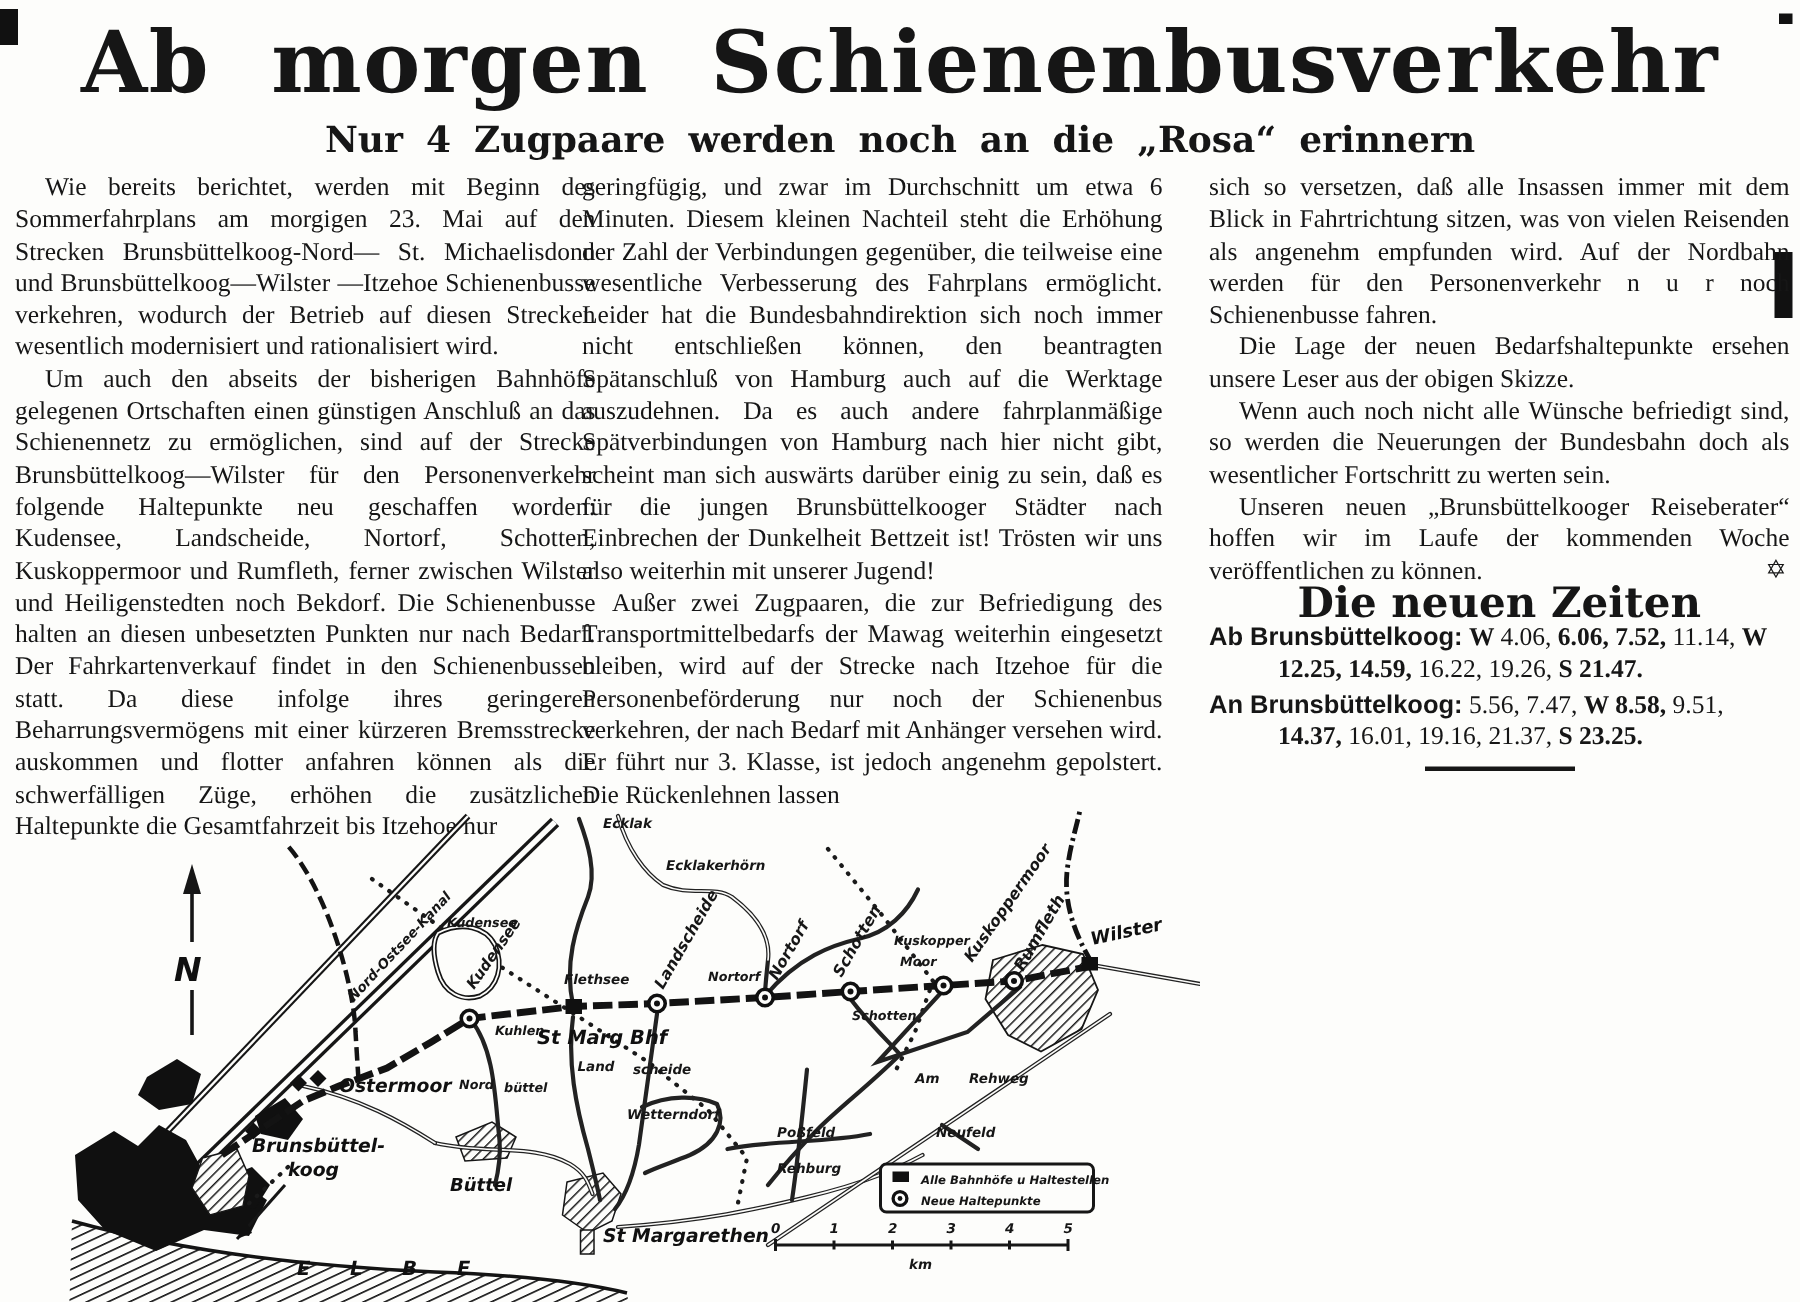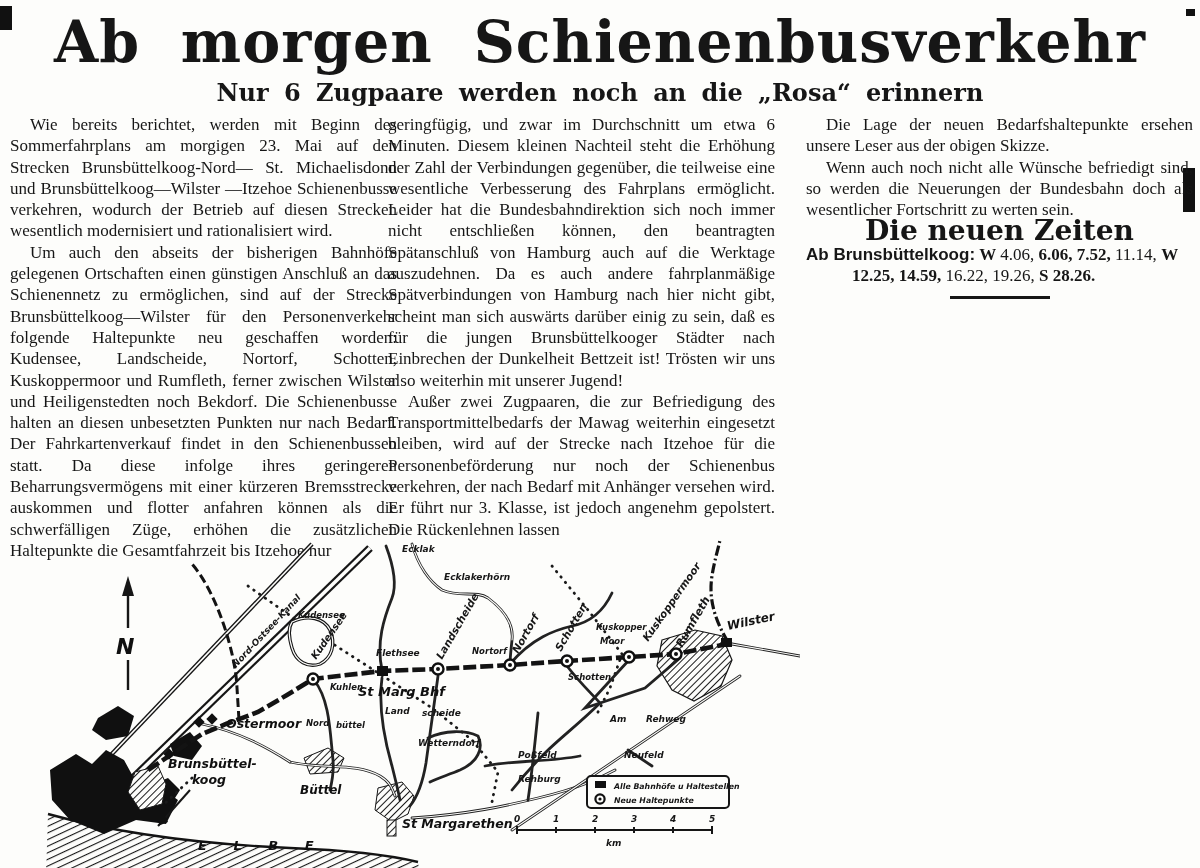--- a/index.html
+++ b/index.html
@@ -44,39 +44,48 @@
 </head>
 <body>
 
 <div class="page">
 
   <div class="artifact" style="left:0;top:6px;width:12px;height:24px;"></div>
   <div class="artifact" style="left:1183px;top:168px;width:12px;height:44px;"></div>
   <div class="artifact" style="left:1186px;top:9px;width:9px;height:7px;"></div>
 
   <div class="headline">Ab morgen Schienenbusverkehr</div>
-  <div class="subheadline">Nur 6 Zugpaare werden noch an die „Rosa“ erinnern</div>
+  <div class="subheadline">Nur 4 Zugpaare werden noch an die „Rosa“ erinnern</div>
 
   <div class="col" style="left:10px;">
     <p>Wie bereits berichtet, werden mit Beginn des Sommerfahrplans am morgigen 23. Mai auf den Strecken Brunsbüttelkoog-Nord— St. Michaelisdonn und Brunsbüttelkoog—Wilster —Itzehoe Schienenbusse verkehren, wodurch der Betrieb auf diesen Strecken wesentlich modernisiert und rationalisiert wird.</p>
     <p>Um auch den abseits der bisherigen Bahnhöfe gelegenen Ortschaften einen günstigen Anschluß an das Schienennetz zu ermöglichen, sind auf der Strecke Brunsbüttelkoog—Wilster für den Personenverkehr folgende Haltepunkte neu geschaffen worden: Kudensee, Landscheide, Nortorf, Schotten, Kuskoppermoor und Rumfleth, ferner zwischen Wilster und Heiligenstedten noch Bekdorf. Die Schienenbusse halten an diesen unbesetzten Punkten nur nach Bedarf. Der Fahrkartenverkauf findet in den Schienenbussen statt. Da diese infolge ihres geringeren Beharrungsvermögens mit einer kürzeren Bremsstrecke auskommen und flotter anfahren können als die schwerfälligen Züge, erhöhen die zusätzlichen Haltepunkte die Gesamtfahrzeit bis Itzehoe nur</p>
   </div>
 
   <div class="col" style="left:388px;">
     <p class="cont">geringfügig, und zwar im Durchschnitt um etwa 6 Minuten. Diesem kleinen Nachteil steht die Erhöhung der Zahl der Verbindungen gegenüber, die teilweise eine wesentliche Verbesserung des Fahrplans ermöglicht. Leider hat die Bundesbahndirektion sich noch immer nicht entschließen können, den beantragten Spätanschluß von Hamburg auch auf die Werktage auszudehnen. Da es auch andere fahrplanmäßige Spätverbindungen von Hamburg nach hier nicht gibt, scheint man sich auswärts darüber einig zu sein, daß es für die jungen Brunsbüttelkooger Städter nach Einbrechen der Dunkelheit Bettzeit ist! Trösten wir uns also weiterhin mit unserer Jugend!</p>
     <p>Außer zwei Zugpaaren, die zur Befriedigung des Transportmittelbedarfs der Mawag weiterhin eingesetzt bleiben, wird auf der Strecke nach Itzehoe für die Personenbeförderung nur noch der Schienenbus verkehren, der nach Bedarf mit Anhänger versehen wird. Er führt nur 3. Klasse, ist jedoch angenehm gepolstert. Die Rückenlehnen lassen</p>
   </div>
 
   <div class="col" style="left:806px;">
+    <p class="cont">sich so versetzen, daß alle Insassen immer mit dem Blick in Fahrtrichtung sitzen, was von vielen Reisenden als angenehm empfunden wird. Auf der Nordbahn werden für den Personenverkehr n u r noch Schienenbusse fahren.</p>
     <p>Die Lage der neuen Bedarfshaltepunkte ersehen unsere Leser aus der obigen Skizze.</p>
     <p>Wenn auch noch nicht alle Wünsche befriedigt sind, so werden die Neuerungen der Bundesbahn doch als wesentlicher Fortschritt zu werten sein.</p>
+    <p>
+      <span>Unseren neuen „Brunsbüttelkooger Reiseberater“ hoffen wir im Laufe der kommenden Woche veröffentlichen zu können.</span>
+      <span class="star">✡</span>
+    </p>
     <p class="times-head">Die neuen Zeiten</p>
     <p class="sched">
       <b>Ab Brunsbüttelkoog:</b>
-      <span><span class="bb">W </span><span>4.06, </span><span class="bb">6.06, </span><span class="bb">7.52, </span><span>11.14, </span><span class="bb">W </span><span class="bb">12.25, </span><span class="bb">14.59, </span><span>16.22, </span><span>19.26, </span><span class="bb">S </span><span class="bb">28.26.</span></span>
+      <span><span class="bb">W </span><span>4.06, </span><span class="bb">6.06, </span><span class="bb">7.52, </span><span>11.14, </span><span class="bb">W </span><span class="bb">12.25, </span><span class="bb">14.59, </span><span>16.22, </span><span>19.26, </span><span class="bb">S </span><span class="bb">21.47.</span></span>
+    </p>
+    <p class="sched">
+      <b>An Brunsbüttelkoog:</b>
+      <span><span>5.56, </span><span>7.47, </span><span class="bb">W </span><span class="bb">8.58, </span><span>9.51, </span><span class="bb">14.37, </span><span>16.01, </span><span>19.16, </span><span>21.37, </span><span class="bb">S </span><span class="bb">23.25.</span></span>
     </p>
     <div class="end-rule"></div>
   </div>
 
   <div class="map-wrap">
   <svg width="760" height="330" viewBox="0 0 760 330">
     <defs>
       <pattern id="hatch" width="5" height="5" patternUnits="userSpaceOnUse" patternTransform="rotate(45)">
         <rect width="5" height="5" fill="#fdfdfb"></rect>
         <line x1="0" y1="0" x2="0" y2="5" stroke="#1a1a1a" stroke-width="2"></line>

